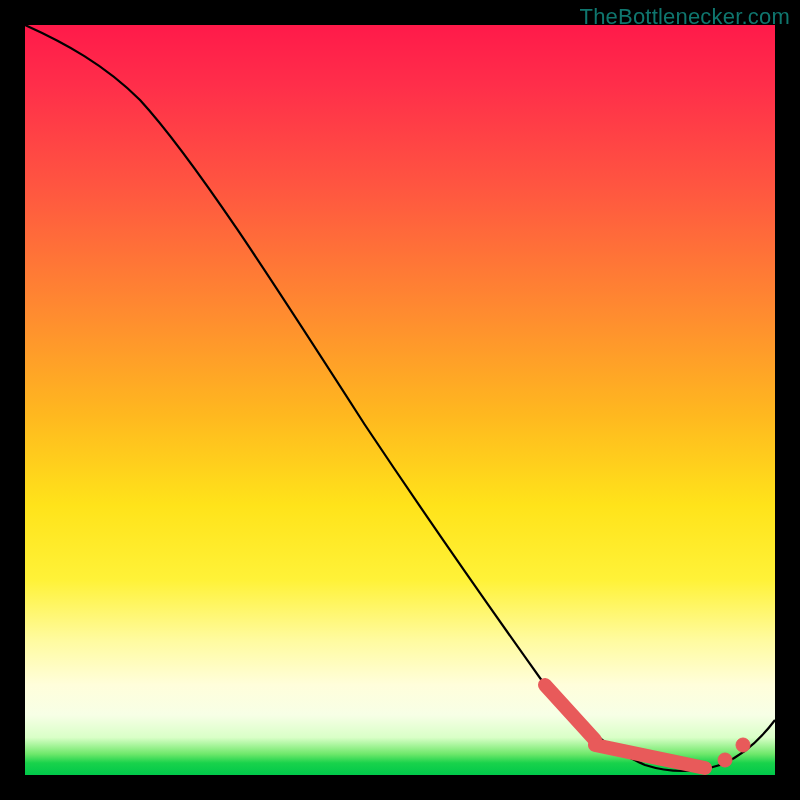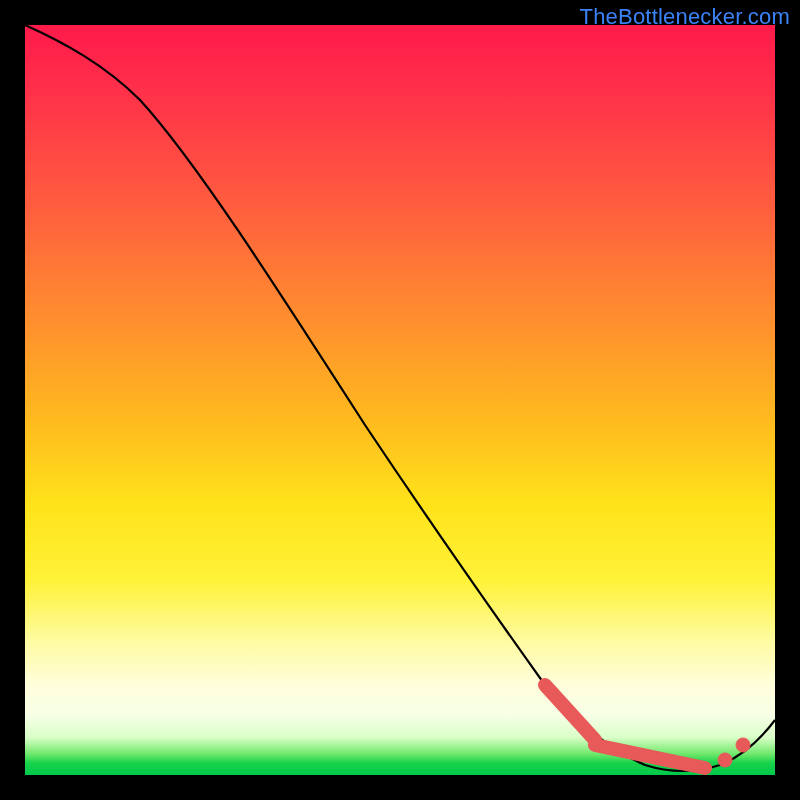--- a/index.html
+++ b/index.html
@@ -14,21 +14,21 @@
   .frame {
     position: relative;
     width: 800px;
     height: 800px;
     background: #000;
   }
   .watermark {
     position: absolute;
     top: 4px;
     right: 10px;
-    color: #3b82f6;
+    color: #0f766e;
     font-size: 22px;
     font-weight: 500;
     letter-spacing: 0.2px;
     z-index: 10;
   }
   .plot {
     position: absolute;
     left: 25px;
     top: 25px;
     width: 750px;

